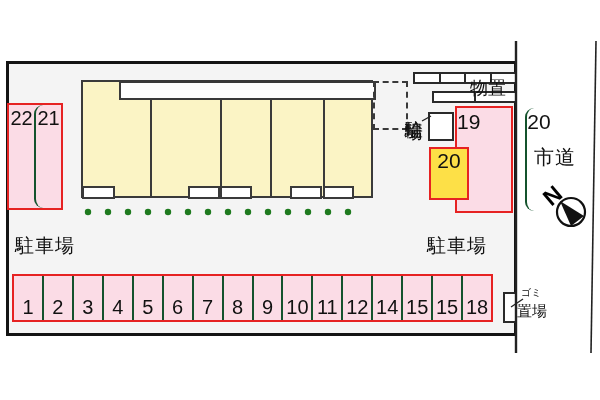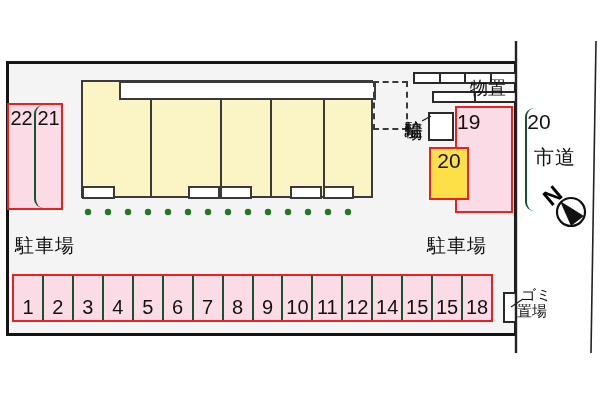--- a/index.html
+++ b/index.html
@@ -41,21 +41,21 @@
             display:flex;justify-content:center;align-items:flex-start;font-size:21px;}
   .stalls-bottom{left:12px;top:274px;width:481px;height:48px;font-size:20px;}
   
   .lbl{position:absolute;white-space:nowrap;line-height:1.1;}
   .parking-left{left:15px;top:236px;font-size:19px;letter-spacing:1px;}
   .parking-right{left:427px;top:236px;font-size:19px;letter-spacing:1px;}
   .road-label{left:534px;top:146px;font-size:20px;letter-spacing:1px;}
   .storage-label{left:470px;top:79px;font-size:18px;z-index:6;}
   .bicycle-label{left:403px;top:105px;font-size:18px;writing-mode:vertical-rl;text-orientation:upright;
                  letter-spacing:2px;z-index:6;}
-  .garbage1{left:521px;top:287px;font-size:15px;}
+  .garbage1{left:521px;top:287px;font-size:10px;}
   .garbage2{left:517px;top:303px;font-size:15px;}
   .garbage-box{left:503px;top:292px;width:14px;height:31px;background:#fff;border:2px solid #2a2a2a;}
   svg.overlay{position:absolute;left:0;top:0;width:600px;height:400px;pointer-events:none;z-index:5;}
 </style>
 </head>
 <body>
 
 <div id="canvas">
 
   <div class="abs site"></div>

